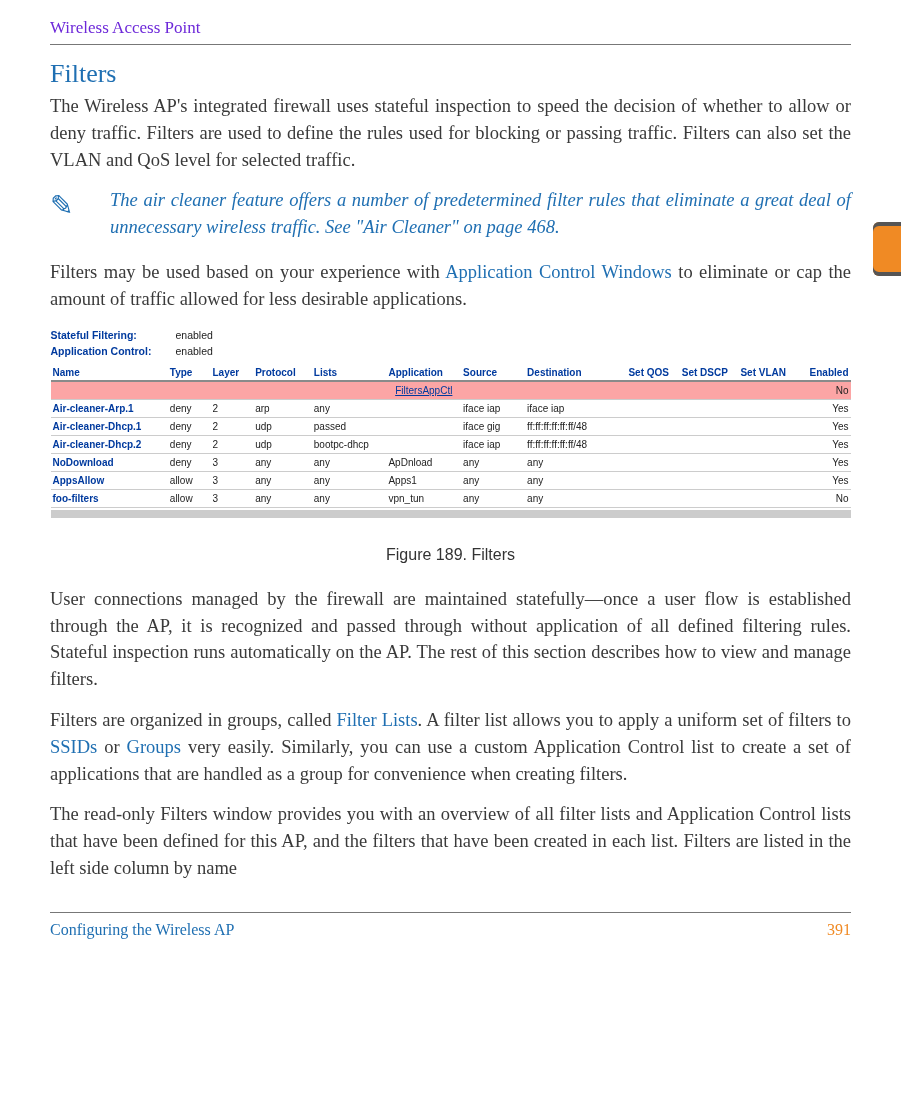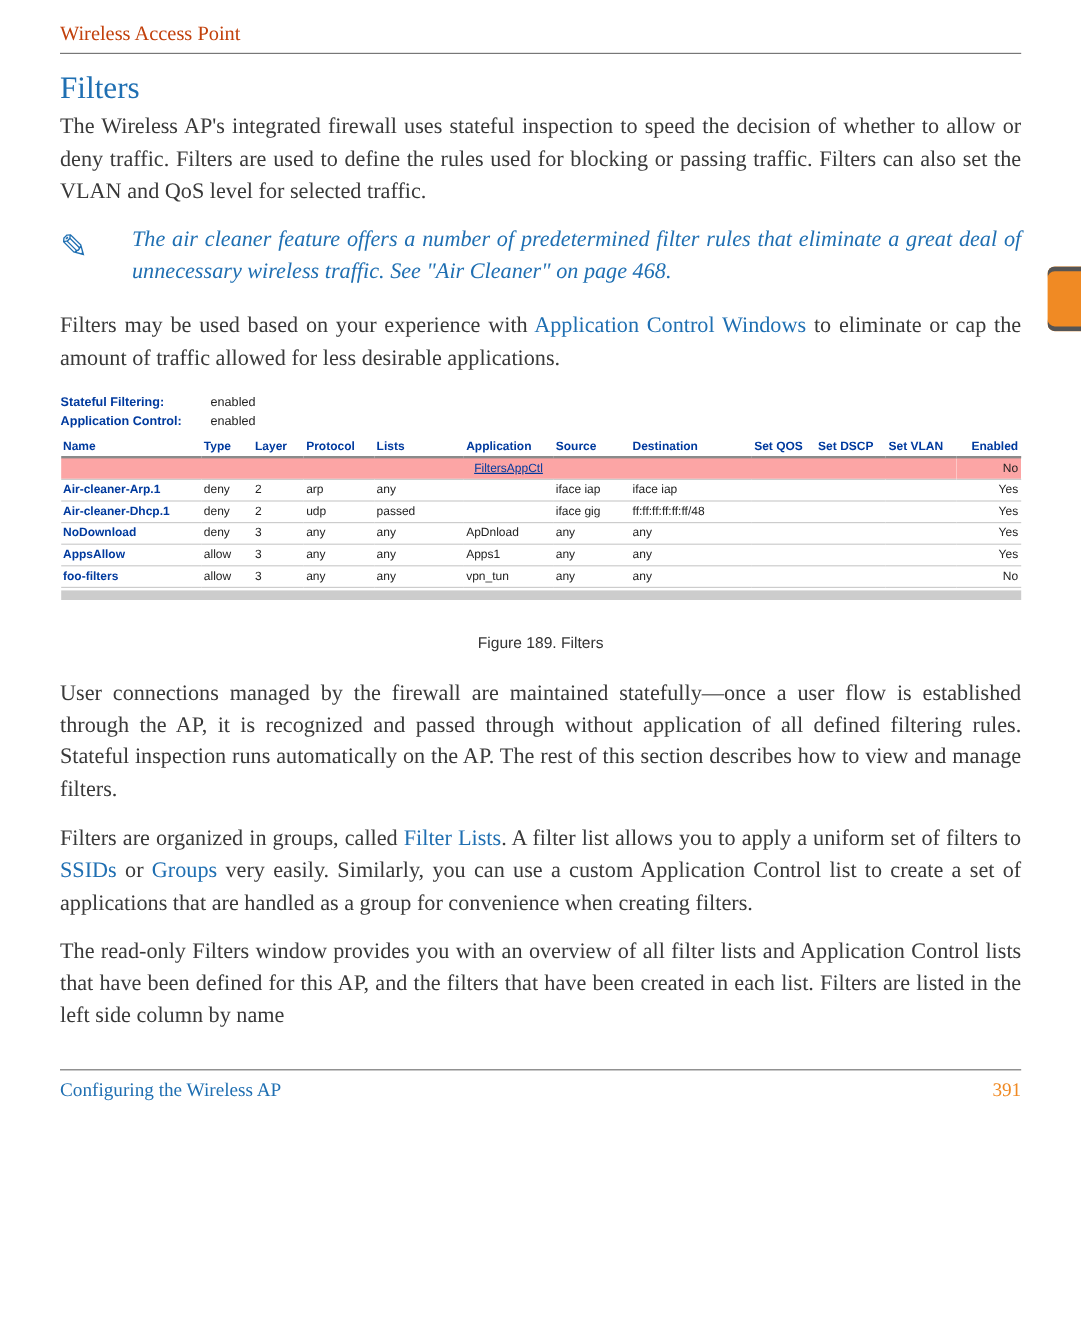--- a/index.html
+++ b/index.html
@@ -8,21 +8,21 @@
     font-family: "Palatino Linotype", "Book Antiqua", Palatino, Georgia, serif;
     color: #3a3a3a;
     background: #fff;
     width: 901px;
   }
   .page {
     padding: 18px 50px 10px 50px;
     box-sizing: border-box;
   }
   .running-head {
-    color: #c2410c;
+    color: #6d28d9;
     font-size: 17px;
     border-bottom: 1px solid #777;
     padding-bottom: 6px;
     margin-bottom: 14px;
   }
   .h2 {
     color: #1f6fb2;
     font-size: 26px;
     margin: 6px 0 4px 0;
     font-weight: normal;
@@ -127,21 +127,21 @@
   .ss-table tr.group td.noop { text-decoration: none; color:#222; text-align:right;}
   .ss-table td.right { text-align: right; }
   .bottom-bar {
     height: 8px;
     background: #ccc;
     margin-top: 2px;
   }
   .figure-caption {
     text-align: center;
     font-family: Arial, Helvetica, sans-serif;
-    font-size: 13px;
+    font-size: 16px;
     color: #333;
     margin: 28px 0 22px 0;
   }
   .footer {
     border-top: 1px solid #777;
     margin-top: 30px;
     padding-top: 8px;
     display: flex;
     justify-content: space-between;
     font-family: Liberation Serif, serif;
@@ -241,20 +241,34 @@
               <td>passed</td>
               <td></td>
               <td>iface gig</td>
               <td>ff:ff:ff:ff:ff:ff/48</td>
               <td></td>
               <td></td>
               <td></td>
               <td class="right">Yes</td>
             </tr>
             <tr>
+              <td class="name">Air-cleaner-Dhcp.2</td>
+              <td>deny</td>
+              <td>2</td>
+              <td>udp</td>
+              <td>bootpc-dhcp</td>
+              <td></td>
+              <td>iface iap</td>
+              <td>ff:ff:ff:ff:ff:ff/48</td>
+              <td></td>
+              <td></td>
+              <td></td>
+              <td class="right">Yes</td>
+            </tr>
+            <tr>
               <td class="name">NoDownload</td>
               <td>deny</td>
               <td>3</td>
               <td>any</td>
               <td>any</td>
               <td>ApDnload</td>
               <td>any</td>
               <td>any</td>
               <td></td>
               <td></td>

